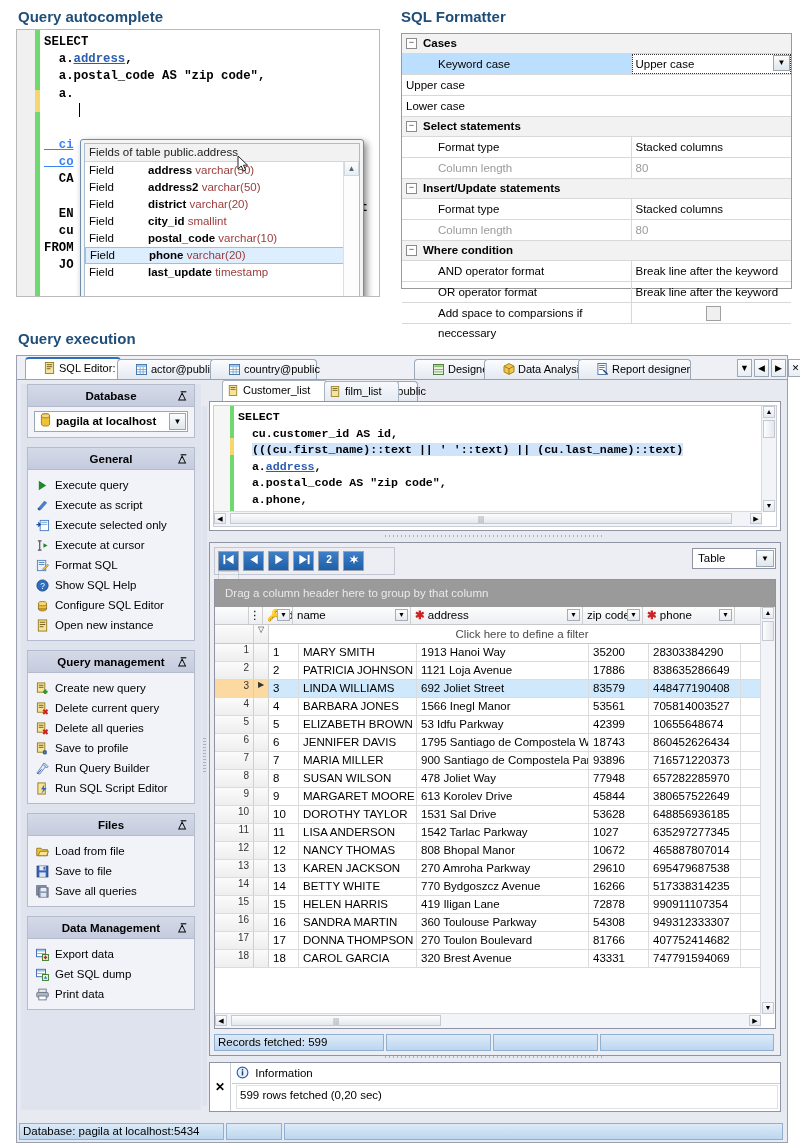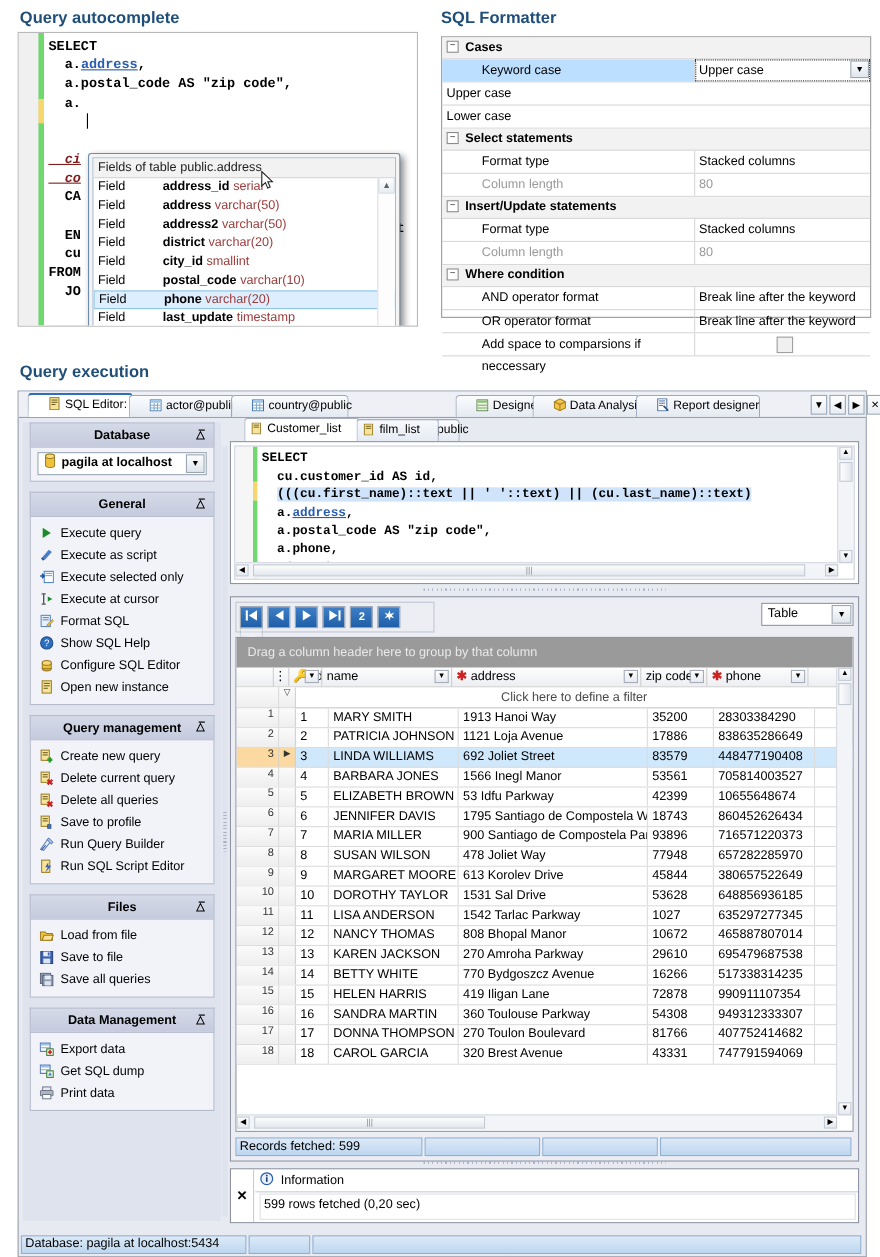--- a/index.html
+++ b/index.html
@@ -7,21 +7,21 @@
   .sect-title{font-family:"Liberation Sans",sans-serif;font-weight:bold;font-size:15px;color:#1F4E79;}
   
   #panel-autocomplete{position:absolute;left:0;top:0;width:396px;height:310px;}
   #t1{position:absolute;left:18px;top:8px;}
   .codebox{position:absolute;left:16px;top:29px;width:362px;height:266px;background:#fff;border:1px solid #b9b9b9;overflow:hidden;}
   .gutter{position:absolute;left:0;top:0;width:18px;height:100%;background:#f0f0f0;border-right:1px solid #d5d5d5;}
   .chbar{position:absolute;left:18px;width:5px;}
   .code{position:absolute;left:27px;top:4px;font-family:"Liberation Mono",monospace;font-size:12.3px;line-height:17.2px;white-space:pre;color:#000;font-weight:bold;}
   .kw{color:#000;font-weight:bold;}
   .ident{color:#2a5db0;text-decoration:underline;font-weight:bold;}
-  .tblref{color:#7f1d1d;font-weight:bold;font-style:italic;}
+  .tblref{color:#3b82f6;font-weight:bold;}
   .caret{position:absolute;width:1px;height:14px;background:#000;}
   
   #ac-popup{position:absolute;left:63px;top:109px;width:284px;height:183px;background:#f4f4f4;border:1px solid #6f8ca8;border-radius:3px;box-shadow:3px 3px 7px rgba(0,0,0,.45);padding:3px;box-sizing:border-box;}
   #ac-inner{width:100%;height:100%;background:#fff;border:1px solid #a9bcd0;box-sizing:border-box;position:relative;overflow:hidden;}
   #ac-head{height:17px;line-height:17px;padding-left:4px;background:#f2f2f2;border-bottom:1px solid #d4d4d4;font-size:11.5px;color:#222;}
   .ac-row{height:17px;line-height:17px;font-size:11.5px;white-space:nowrap;padding-left:4px;position:relative;}
   .ac-row.sel{background:#ddeeff;border:1px solid #8ec4e8;height:15px;line-height:15px;box-sizing:content-box;}
   .ac-kind{display:inline-block;width:59px;color:#000;}
   .ac-name{font-weight:bold;color:#000;}
   .ac-type{color:#9b3b3b;}
@@ -137,21 +137,20 @@
   EN
   cu
 FROM
   JO</div>
     <div style="position:absolute;left:336px;top:171px;font-family:'Liberation Mono',monospace;font-size:12.3px;font-weight:bold;">xt</div>
 
     <div id="ac-popup">
       <div id="ac-inner">
         <div id="ac-head">Fields of table public.address</div>
         <div id="ac-list">
-            <div class="ac-row"><span class="ac-kind">Field</span><span class="ac-name">address_id</span> <span class="ac-type">serial</span></div>
             <div class="ac-row"><span class="ac-kind">Field</span><span class="ac-name">address</span> <span class="ac-type">varchar(50)</span></div>
             <div class="ac-row"><span class="ac-kind">Field</span><span class="ac-name">address2</span> <span class="ac-type">varchar(50)</span></div>
             <div class="ac-row"><span class="ac-kind">Field</span><span class="ac-name">district</span> <span class="ac-type">varchar(20)</span></div>
             <div class="ac-row"><span class="ac-kind">Field</span><span class="ac-name">city_id</span> <span class="ac-type">smallint</span></div>
             <div class="ac-row"><span class="ac-kind">Field</span><span class="ac-name">postal_code</span> <span class="ac-type">varchar(10)</span></div>
             <div class="ac-row sel"><span class="ac-kind">Field</span><span class="ac-name">phone</span> <span class="ac-type">varchar(20)</span></div>
             <div class="ac-row"><span class="ac-kind">Field</span><span class="ac-name">last_update</span> <span class="ac-type">timestamp</span></div>
           </div>
         <div id="ac-sb">
           <div class="sb-btn">▲</div>

